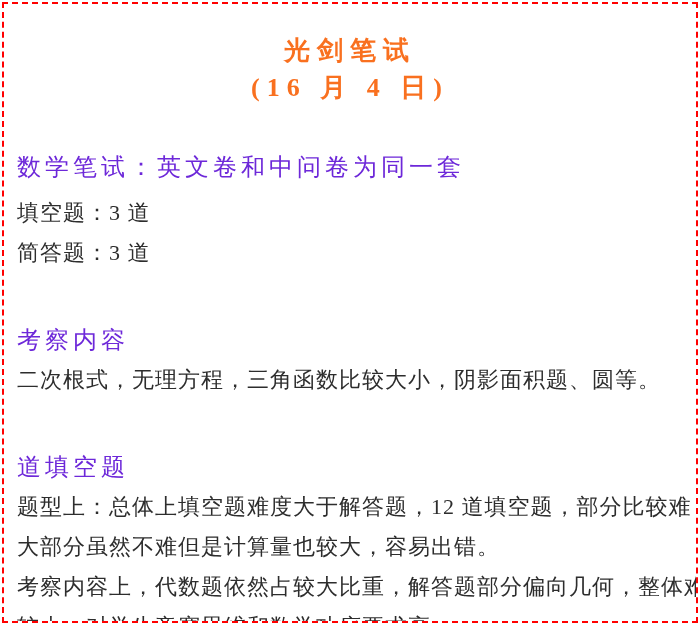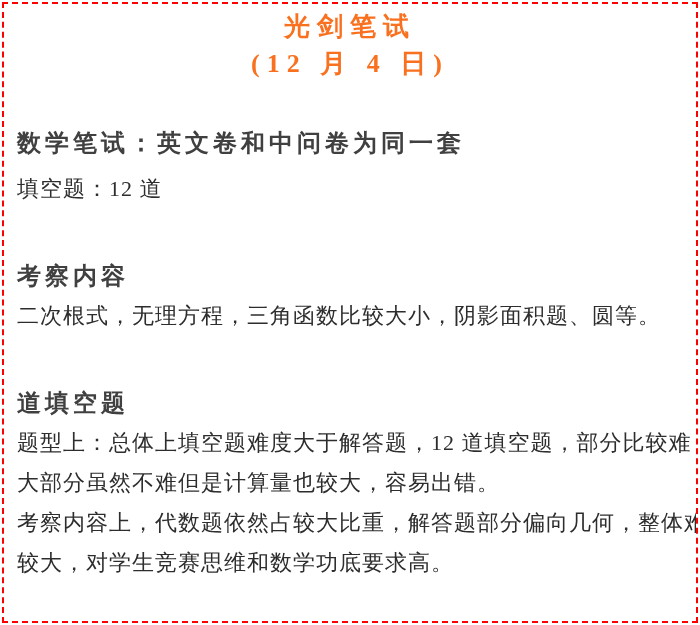--- a/index.html
+++ b/index.html
@@ -14,66 +14,67 @@
     left: 2px;
     top: 2px;
     width: 696px;
     height: 621px;
     border: 2px dashed #FF0000;
     background: #ffffff;
     overflow: hidden;
   }
   .title-block {
     text-align: center;
-    margin-top: 4px;
+    margin-top: 28px;
   }
   .title-line {
     font-size: 26px;
     font-weight: bold;
     color: #F9701F;
     letter-spacing: 7px;
     line-height: 37px;
   }
   .content {
     padding-left: 13px;
     padding-right: 10px;
     margin-top: 42px;
   }
   .h-orange {
     font-size: 24px;
-    font-weight: bold;
-    color: #404040;
+    font-weight: normal;
+    color: #6d28d9;
     letter-spacing: 4px;
     line-height: 39px;
   }
   .body-line {
     font-size: 22px;
     color: #2D2D2D;
     letter-spacing: 1px;
     line-height: 40px;
     white-space: nowrap;
   }
   .mt-sm { margin-top: 6px; }
   .mt-lg { margin-top: 48px; }
 </style>
 </head>
 <body>
 
 <div class="frame">
 
   <div class="title-block">
     <div class="title-line">光剑笔试</div>
-    <div class="title-line">(12 月 4 日)</div>
+    <div class="title-line">(16 月 4 日)</div>
   </div>
 
   <div class="content">
 
     <div class="h-orange">数学笔试：英文卷和中问卷为同一套</div>
 
-    <div class="body-line mt-sm">填空题：12 道</div>
+    <div class="body-line mt-sm">填空题：3 道</div>
+    <div class="body-line">简答题：3 道</div>
 
     <div class="h-orange mt-lg">考察内容</div>
     <div class="body-line">二次根式，无理方程，三角函数比较大小，阴影面积题、圆等。</div>
 
     <div class="h-orange mt-lg">道填空题</div>
     <div class="body-line">题型上：总体上填空题难度大于解答题，12 道填空题，部分比较难，</div>
     <div class="body-line">大部分虽然不难但是计算量也较大，容易出错。</div>
     <div class="body-line">考察内容上，代数题依然占较大比重，解答题部分偏向几何，整体难度</div>
     <div class="body-line">较大，对学生竞赛思维和数学功底要求高。</div>
 

